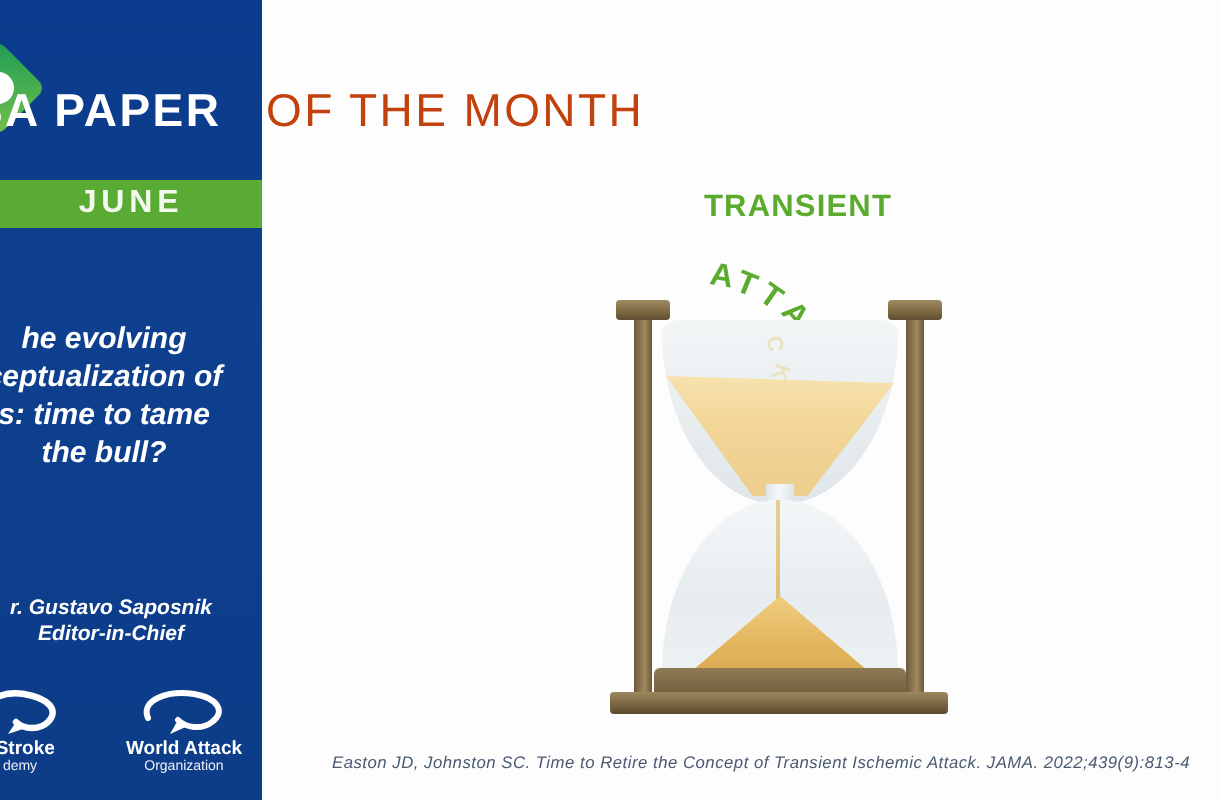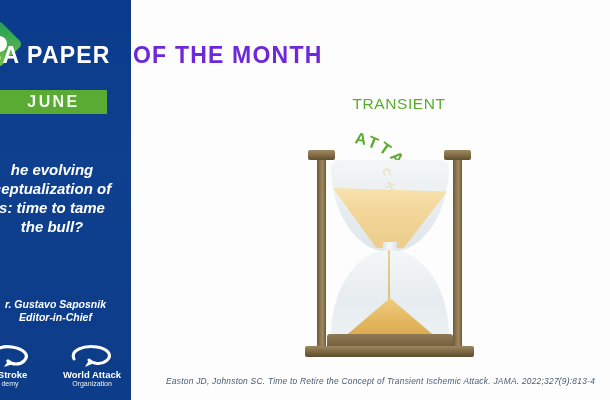--- a/index.html
+++ b/index.html
@@ -34,26 +34,26 @@
     background:#ffffff;
   }
 
   .hdr-line{
     position:absolute;left:-14px;top:42px;
     font-size:23px;font-weight:bold;letter-spacing:1.2px;
     color:#ffffff;white-space:nowrap;
   }
   .hdr-line-2{
     position:absolute;left:133px;top:42px;
-    font-size:23px;font-weight:bold;letter-spacing:1.2px;
-    color:#6d28d9;white-space:nowrap;
+    font-size:23px;font-weight:normal;letter-spacing:1.2px;
+    color:#c2410c;white-space:nowrap;
   }
 
   .month-band{
-    position:absolute;left:0;top:90px;width:107px;height:24px;
+    position:absolute;left:0;top:90px;width:131px;height:24px;
     background:#5aab33;
     display:flex;align-items:center;justify-content:center;
   }
   .month-band span{
     color:#f4f9ef;font-size:16px;font-weight:bold;letter-spacing:2.4px;
   }
 
   .paper-title{
     position:absolute;left:-28px;top:160px;width:160px;
     color:#ffffff;
@@ -79,21 +79,21 @@
   }
   .swoosh svg{display:block;}
   .logo-name{font-size:9.5px;font-weight:bold;line-height:10px;}
   .logo-sub{font-size:7px;line-height:8px;opacity:.92;}
 
   
   .tia-word{
     position:absolute;left:334px;top:95px;width:130px;
     text-align:center;
     color:#5aab2e;
-    font-weight:normal;
+    font-weight:bold;
     font-size:15.5px;line-height:17px;letter-spacing:.6px;
     text-shadow:0 1px 1px rgba(255,255,255,.85);
   }
   .tia-attack{
     position:absolute;left:349px;top:128px;width:120px;height:60px;
   }
   .tia-attack span{
     position:absolute;display:block;color:#5aab2e;font-weight:bold;font-size:16px;
     text-shadow:0 1px 1px rgba(255,255,255,.8);
   }
@@ -266,15 +266,15 @@
 
     <div class="falling-letters">
       <i class="fl1">C</i>
       <i class="fl2">K</i>
     </div>
 
     <div class="base-in"></div>
     <div class="base"></div>
   </div>
 
-  <div class="caption">Easton JD, Johnston SC. Time to Retire the Concept of Transient Ischemic Attack. JAMA. 2022;327(9):813-4</div>
+  <div class="caption">Easton JD, Johnston SC. Time to Retire the Concept of Transient Ischemic Attack. JAMA. 2022;439(9):813-4</div>
 
 </div>
 
 </body></html>

